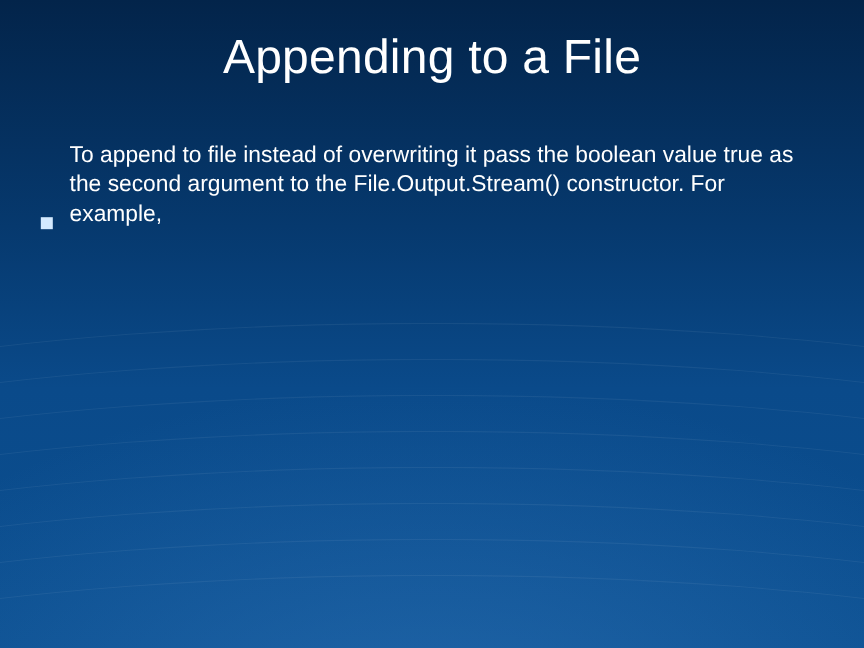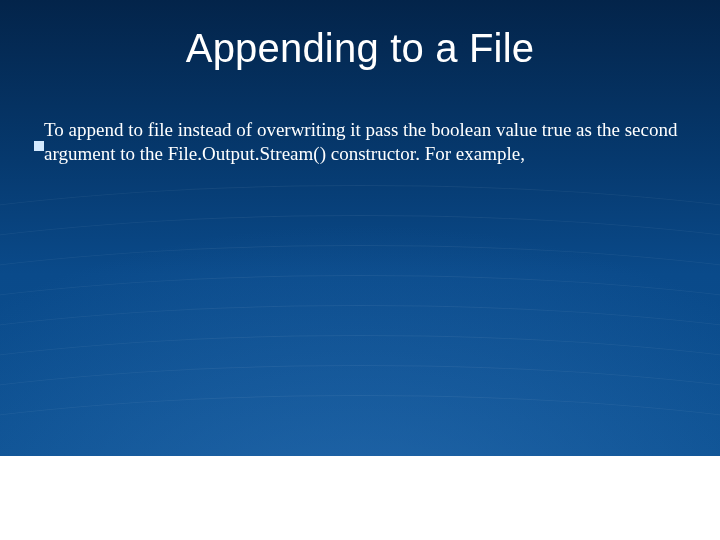--- a/index.html
+++ b/index.html
@@ -5,21 +5,21 @@
   html, body {
     margin: 0;
     padding: 0;
     width: 720px;
     height: 540px;
     overflow: hidden;
     font-family: Verdana, Geneva, sans-serif;
   }
   .slide {
     width: 720px;
-    height: 456px;
+    height: 540px;
     position: relative;
     background:
       radial-gradient(ellipse 900px 500px at 50% 115%, rgba(60,130,200,0.45) 0%, rgba(60,130,200,0.0) 60%),
       linear-gradient(180deg, #03244a 0%, #06396e 35%, #0a4a8a 60%, #0b4f90 100%);
     color: #ffffff;
     box-sizing: border-box;
   }
   .arcs {
     position: absolute;
     left: 0; right: 0; bottom: 0;
@@ -47,22 +47,22 @@
     letter-spacing: 0.2px;
   }
   .body {
     position: absolute;
     top: 118px;
     left: 34px;
     right: 40px;
   }
   .bullet-row {
     display: flex;
-    align-items: center;
-    font-family: Liberation Serif, serif;
+    align-items: flex-end;
+    gap: 14px;
   }
   .bullet {
     width: 10px;
     height: 10px;
     background: #d4eaff;
     margin-top: 7px;
     flex: 0 0 10px;
   }
   .bullet-text {
     font-size: 19px;

